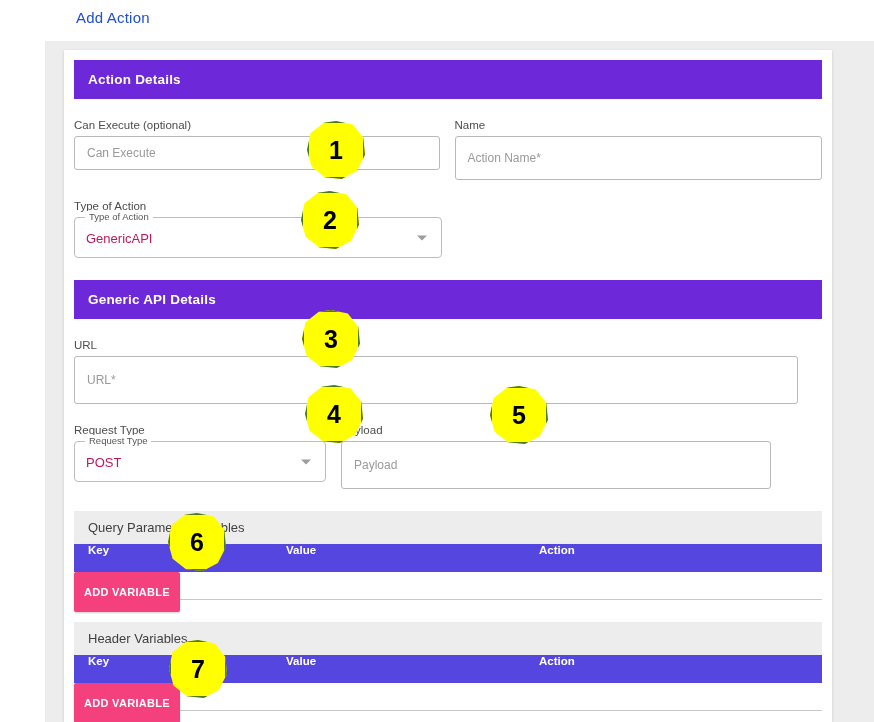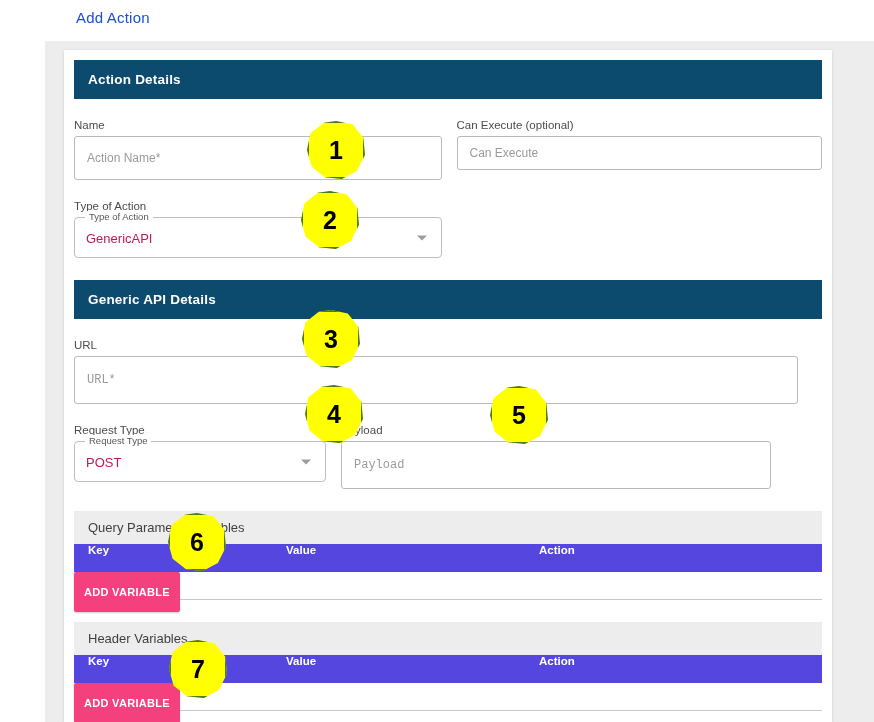--- a/index.html
+++ b/index.html
@@ -42,21 +42,21 @@
     background: #ffffff;
     box-shadow: 0 1px 3px rgba(0,0,0,.14);
     box-sizing: border-box;
   }
   .card-inner {
     padding: 10px 10px 0 10px;
   }
 
   
   .banner {
-    background: #0c4a6e;
+    background: #6d28d9;
     color: #ffffff;
     font-size: 13.5px;
     font-weight: bold;
     height: 39px;
     line-height: 39px;
     padding-left: 14px;
     box-sizing: border-box;
     letter-spacing: .2px;
   }
   .banner.gen { margin-top: 22px; }
@@ -82,21 +82,21 @@
   }
   .fld-box {
     border: 1px solid #b9b9b9;
     border-radius: 3px;
     background: #ffffff;
     box-sizing: border-box;
     position: relative;
   }
   .fld-box.h34 { height: 34px; }
   .fld-box.h44 { height: 44px; }
-  .fld-box.h48 { height: 48px; font-family: Liberation Mono, monospace; }
+  .fld-box.h48 { height: 48px; }
   .ph {
     position: absolute;
     left: 12px;
     top: 50%;
     transform: translateY(-50%);
     font-size: 12px;
     color: #9a9a9a;
   }
   .fld-box.h48 .ph { top: 16px; transform: none; }
 
@@ -209,30 +209,30 @@
 <div id="page-title">Add Action</div>
 
 <div id="gray-canvas"></div>
 
 <div id="form-card">
   <div class="card-inner">
 
     <div class="banner">Action Details</div>
 
     <div class="field-row">
+      <div class="fld canexec">
+        <span class="fld-label">Can Execute (optional)</span>
+        <div class="fld-box h34">
+          <span class="ph">Can Execute</span>
+        </div>
+      </div>
       <div class="fld name">
         <span class="fld-label">Name</span>
         <div class="fld-box h44">
           <span class="ph">Action Name*</span>
-        </div>
-      </div>
-      <div class="fld canexec">
-        <span class="fld-label">Can Execute (optional)</span>
-        <div class="fld-box h34">
-          <span class="ph">Can Execute</span>
         </div>
       </div>
     </div>
 
     <div class="field-row">
       <div class="fld name">
         <span class="fld-label">Type of Action</span>
         <div class="outlined">
           <span class="legend">Type of Action</span>
           <span class="selected-value">GenericAPI</span>

